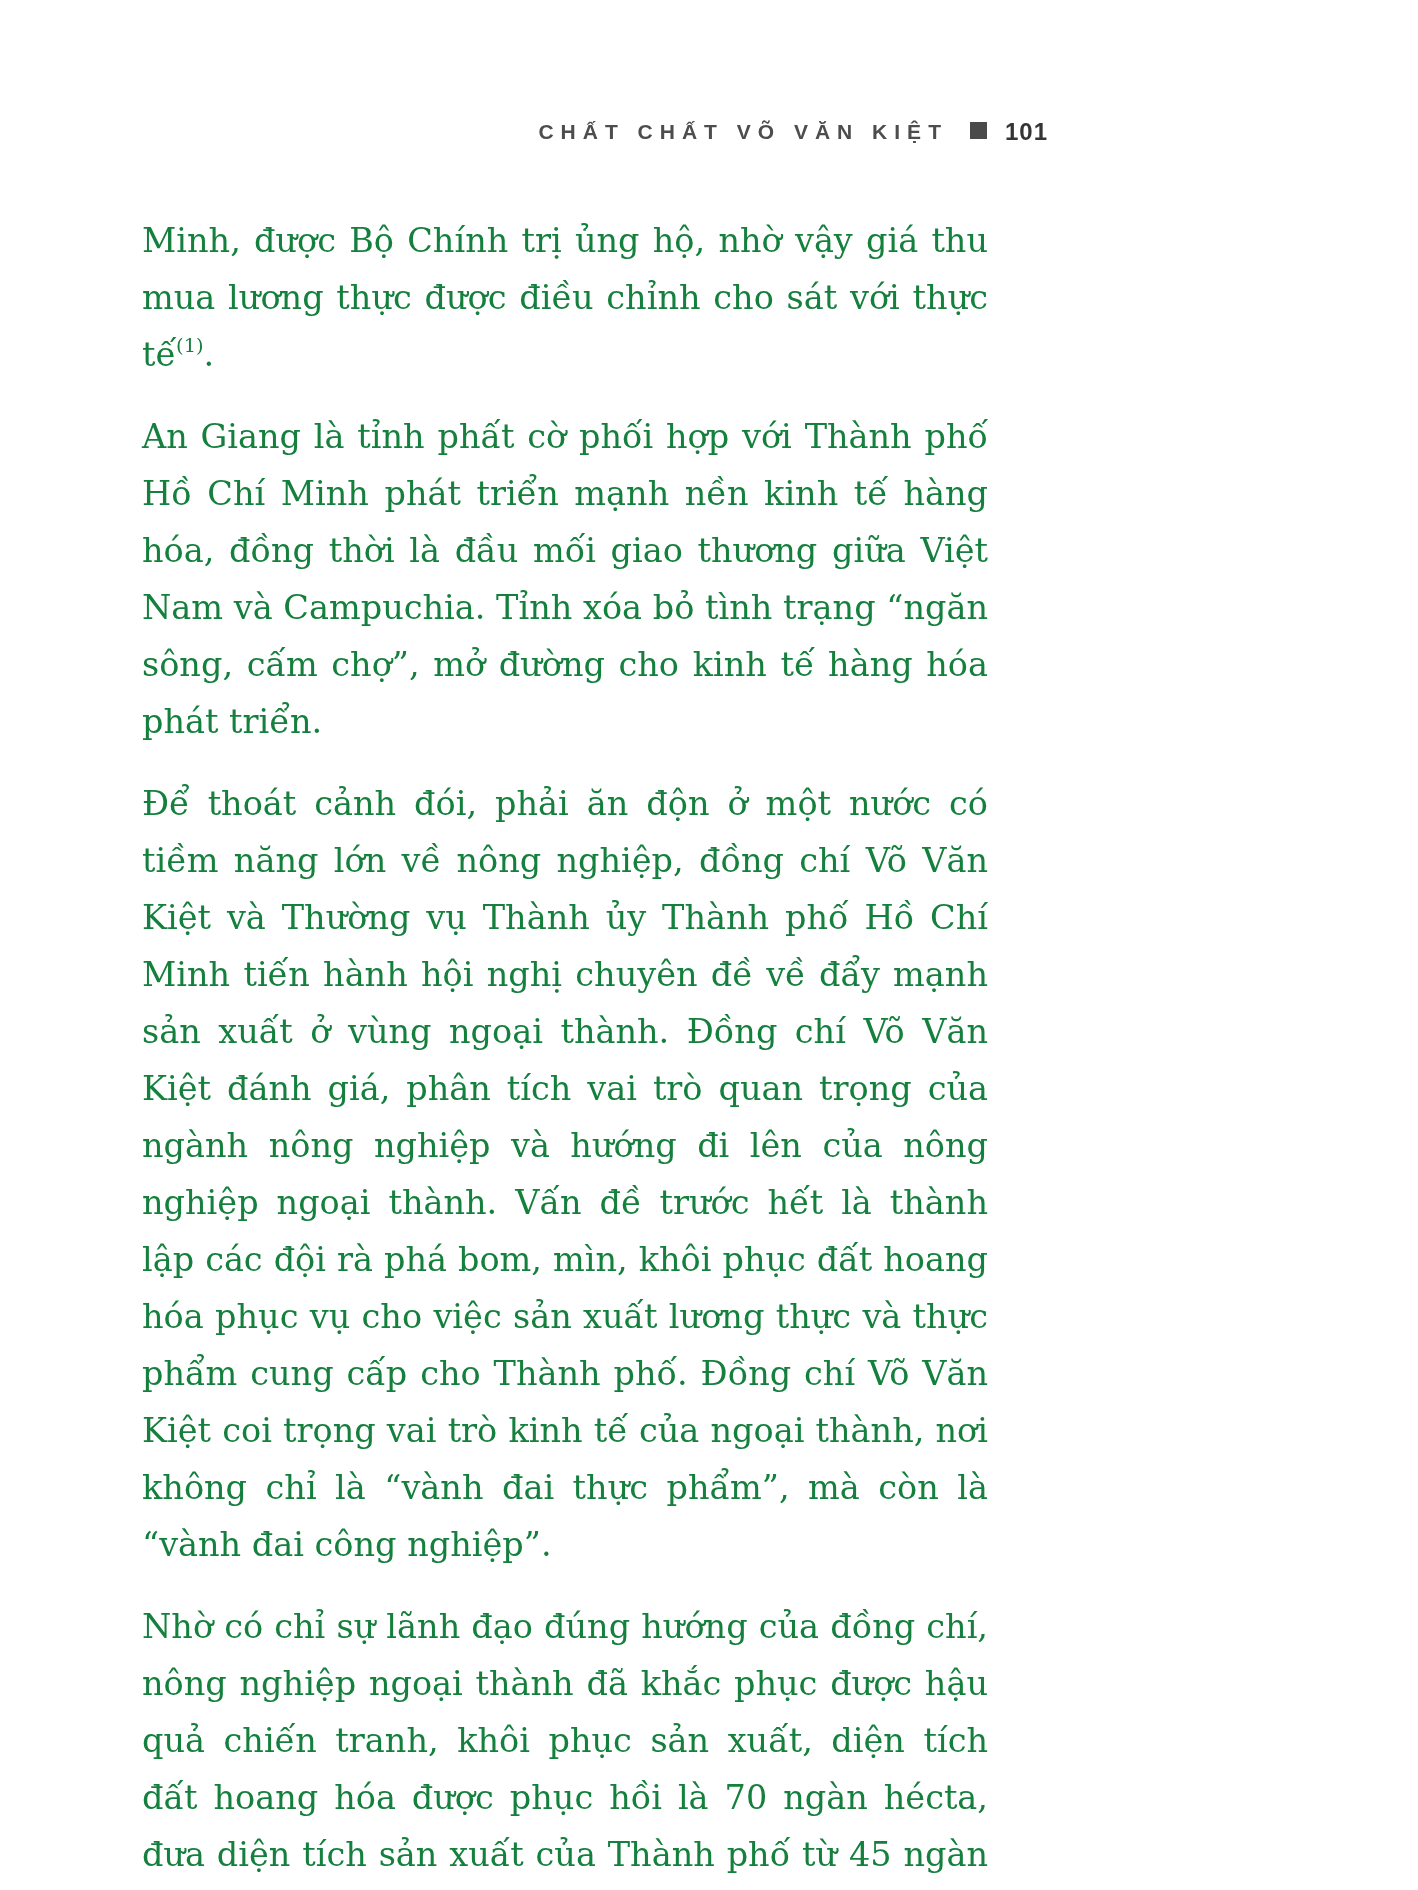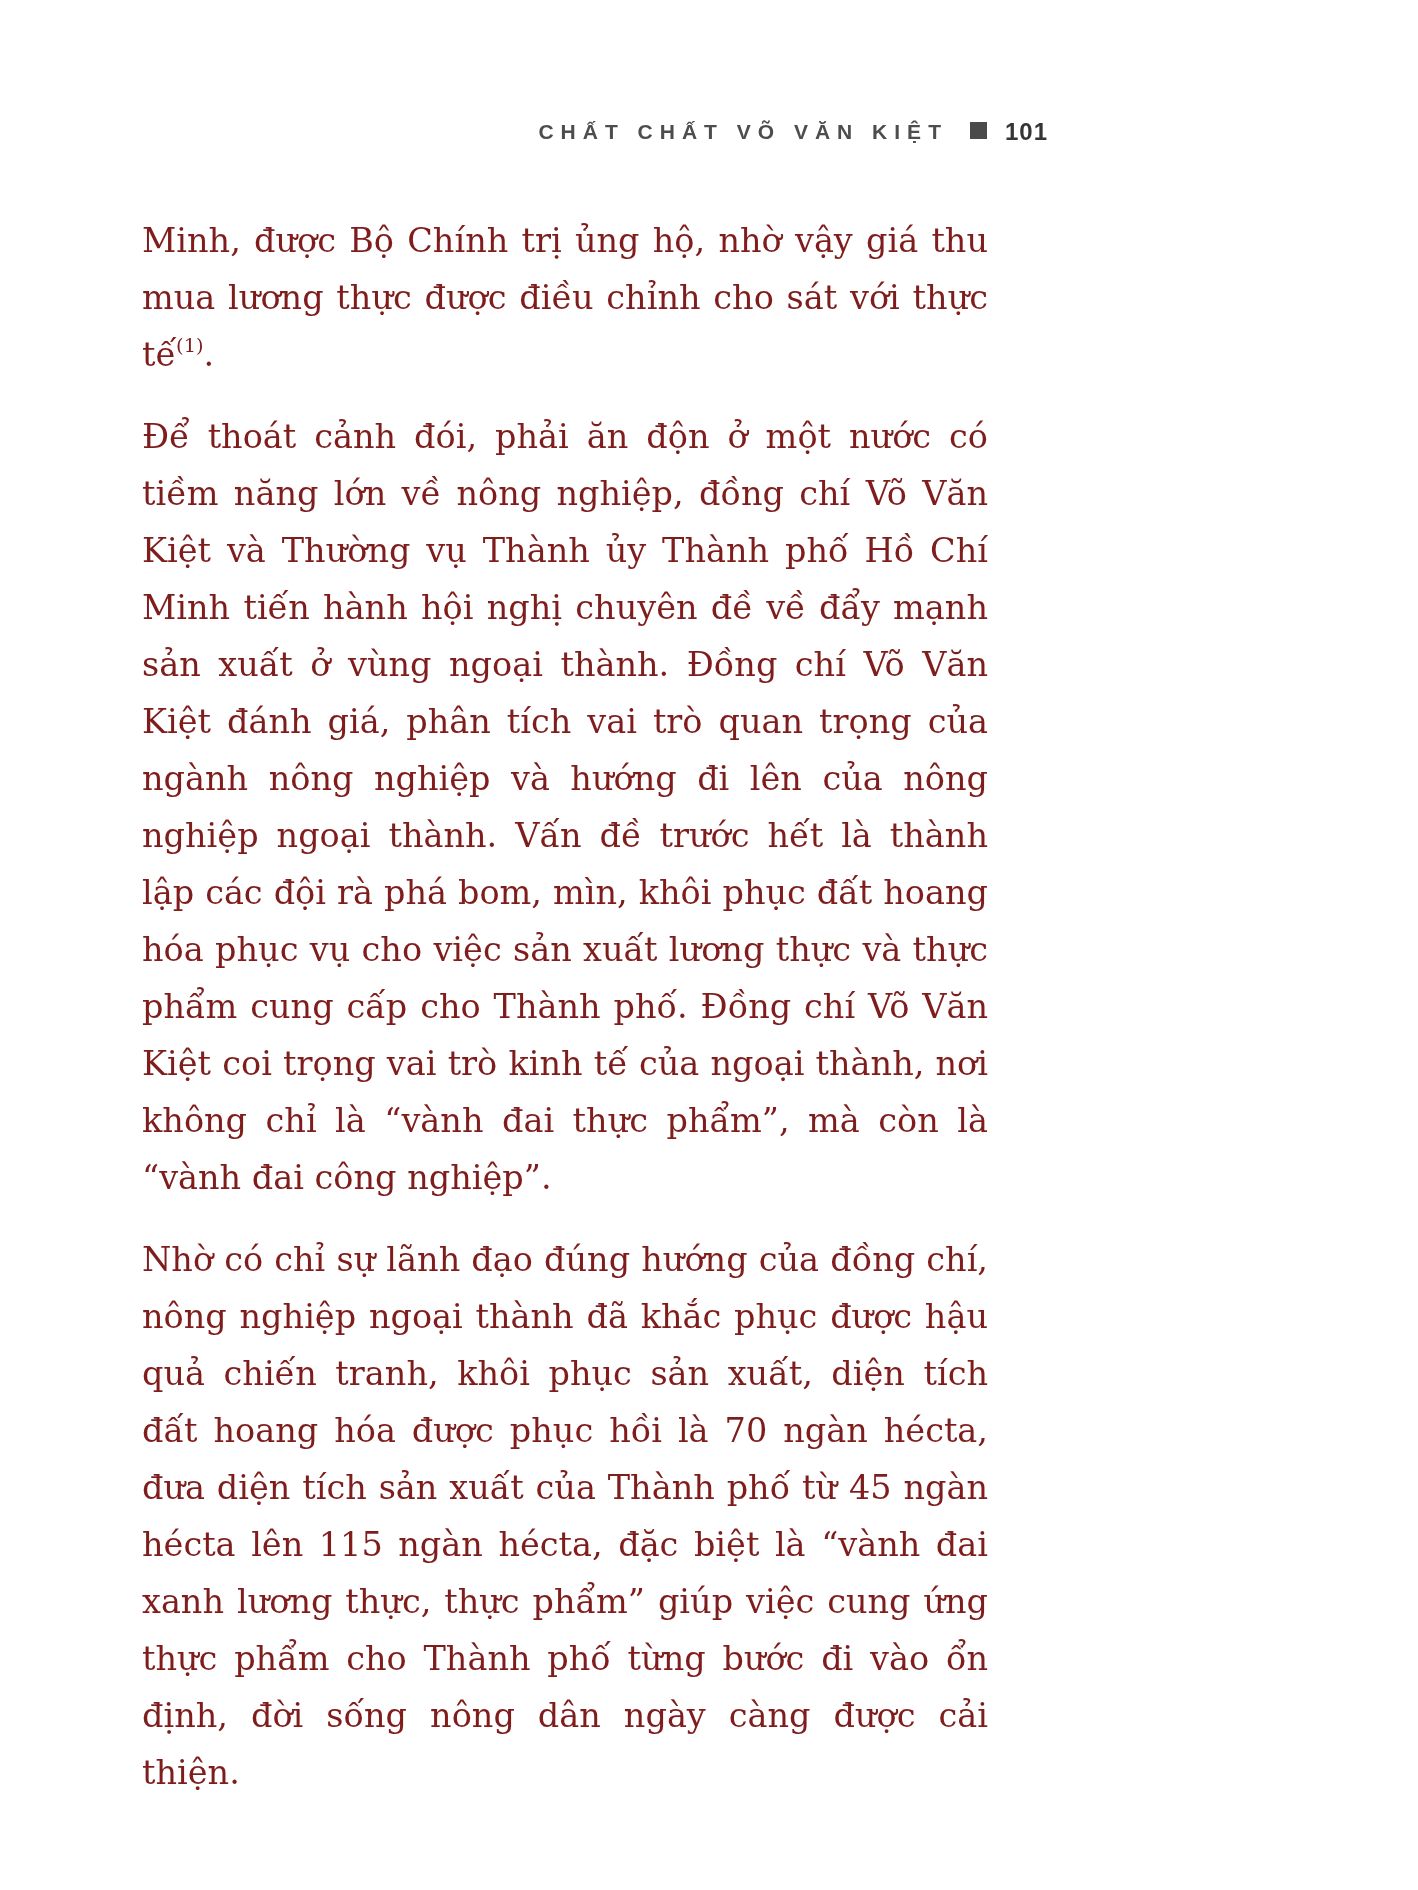--- a/index.html
+++ b/index.html
@@ -61,21 +61,21 @@
   .text-block {
     position: absolute;
     left: 142px;
     top: 212px;
     width: 846px;
   }
   .para {
     font-size: 33.5px;
     line-height: 57px;
     text-align: justify;
-    color: #7f1d1d;
+    color: #15803d;
     margin: 0 0 25px 0;
   }
   .para sup {
     font-size: 0.58em;
     line-height: 0;
     vertical-align: 14px;
   }
 </style>
 </head>
 <body>
@@ -83,20 +83,21 @@
 <div class="page">
 
   <div class="running-header">
     <span class="book-title">CHẤT CHẤT VÕ VĂN KIỆT</span><span class="square-bullet"></span><span class="page-number">101</span>
   </div>
 
   <div class="text-block">
 
     <p class="para"><span>Minh, được Bộ Chính trị ủng hộ, nhờ vậy giá thu mua lương thực được điều chỉnh cho sát với thực tế</span><sup>(1)</sup><span>.</span></p>
 
+    <p class="para">An Giang là tỉnh phất cờ phối hợp với Thành phố Hồ Chí Minh phát triển mạnh nền kinh tế hàng hóa, đồng thời là đầu mối giao thương giữa Việt Nam và Campuchia. Tỉnh xóa bỏ tình trạng “ngăn sông, cấm chợ”, mở đường cho kinh tế hàng hóa phát triển.</p>
 
     <p class="para">Để thoát cảnh đói, phải ăn độn ở một nước có tiềm năng lớn về nông nghiệp, đồng chí Võ Văn Kiệt và Thường vụ Thành ủy Thành phố Hồ Chí Minh tiến hành hội nghị chuyên đề về đẩy mạnh sản xuất ở vùng ngoại thành. Đồng chí Võ Văn Kiệt đánh giá, phân tích vai trò quan trọng của ngành nông nghiệp và hướng đi lên của nông nghiệp ngoại thành. Vấn đề trước hết là thành lập các đội rà phá bom, mìn, khôi phục đất hoang hóa phục vụ cho việc sản xuất lương thực và thực phẩm cung cấp cho Thành phố. Đồng chí Võ Văn Kiệt coi trọng vai trò kinh tế của ngoại thành, nơi không chỉ là “vành đai thực phẩm”, mà còn là “vành đai công nghiệp”.</p>
 
     <p class="para">Nhờ có chỉ sự lãnh đạo đúng hướng của đồng chí, nông nghiệp ngoại thành đã khắc phục được hậu quả chiến tranh, khôi phục sản xuất, diện tích đất hoang hóa được phục hồi là 70 ngàn hécta, đưa diện tích sản xuất của Thành phố từ 45 ngàn hécta lên 115 ngàn hécta, đặc biệt là “vành đai xanh lương thực, thực phẩm” giúp việc cung ứng thực phẩm cho Thành phố từng bước đi vào ổn định, đời sống nông dân ngày càng được cải thiện.</p>
 
   </div>
 
 </div>
 
 </body></html>

